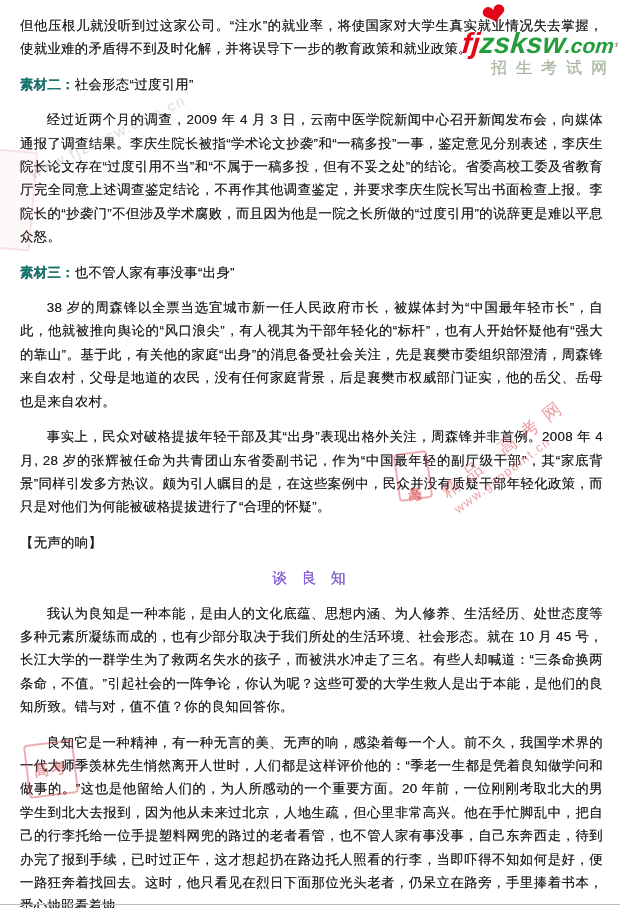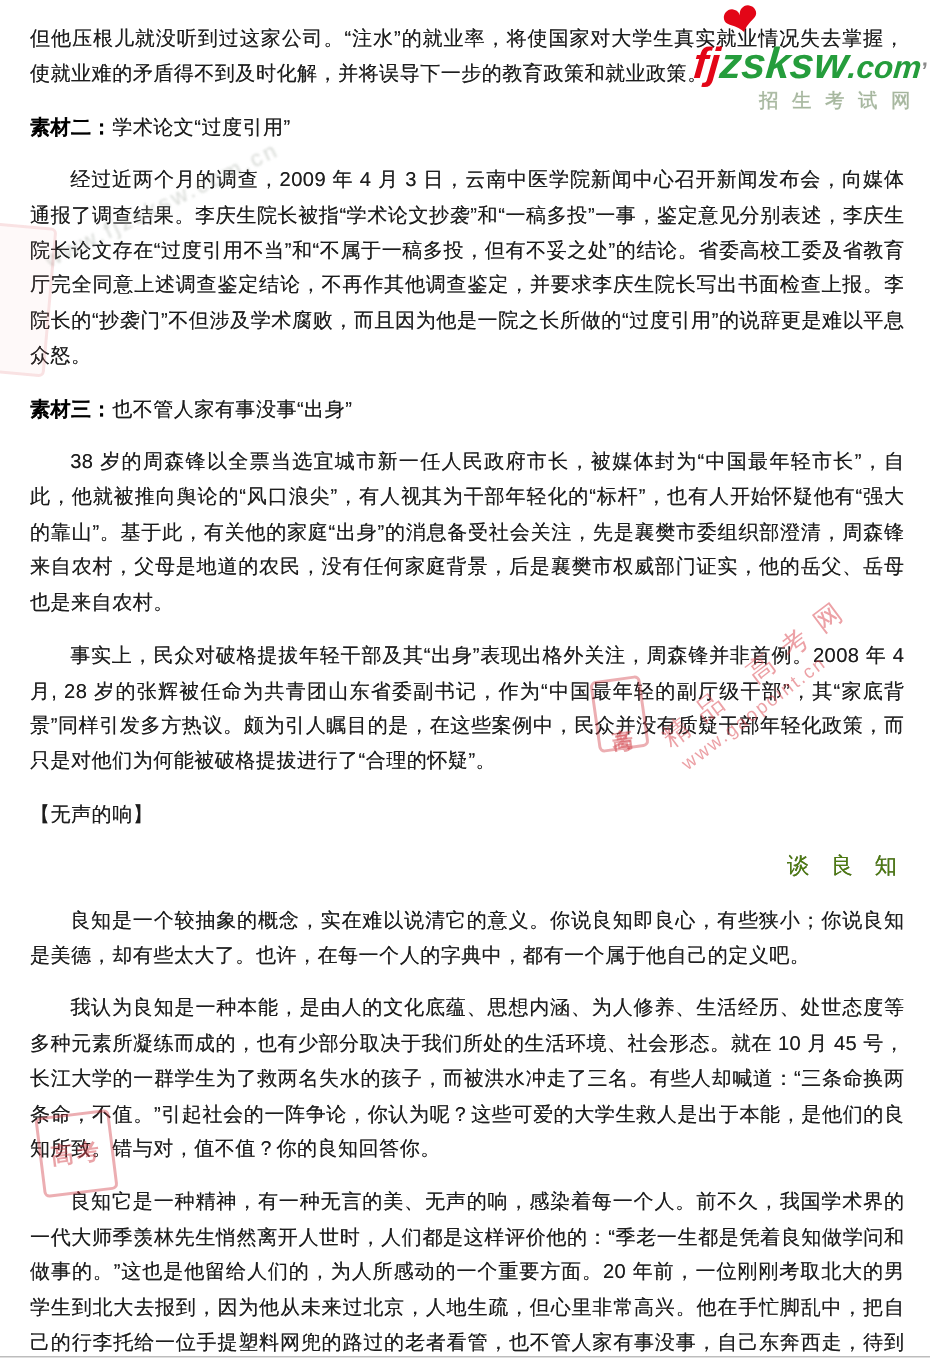--- a/index.html
+++ b/index.html
@@ -16,26 +16,26 @@
     left:8px;right:5px;top:2px;
     font-size:13.4px;
     line-height:23.4px;
     color:#1d1d1d;
     text-align:justify;
     letter-spacing:.3px;
     text-shadow:0 0 .4px rgba(20,20,20,.65);
   }
   .doc p{margin:12px;}
   .para.indent{text-indent:2em;}
-  .heading b{font-weight:bold;color:#000000;}
+  .heading b{font-weight:bold;color:#0f766e;}
   .essay-title{
-    text-align:right;
+    text-align:center;
     font-size:15px;
     letter-spacing:5px;
-    color:#4d7c0f;
+    color:#8b5cf6;
   }
   
   .logo{
     position:absolute;top:6px;left:438px;width:180px;height:90px;
     pointer-events:none;text-align:right;
   }
   .logo .heart{
     position:absolute;left:44px;top:-6px;
     font-size:30px;line-height:30px;
     transform:rotate(-14deg);
@@ -47,21 +47,21 @@
     transform:skewX(-5deg);
     white-space:nowrap;
     line-height:30px;
   }
   .logo .lg-prefix{font-size:29px;}
   .logo .lg-name{font-size:29px;}
   .logo .lg-tld{font-size:21px;}
   .logo .lg-quote{font-size:15px;color:#8a8a8a;font-style:normal;}
   .logo .tagline{
     position:absolute;right:2px;top:52px;
-    font-size:13px;letter-spacing:9px;
+    font-size:16px;letter-spacing:9px;
     color:rgba(148,168,138,.78);
     -webkit-text-stroke:.4px rgba(148,168,138,.5);
     white-space:nowrap;
   }
   
   .wm{position:absolute;pointer-events:none;}
   .wm-gray-top{
     left:22px;top:128px;
     transform:rotate(-26deg);
     color:rgba(150,158,148,.38);
@@ -105,28 +105,27 @@
   .bottom-rule{
     position:absolute;left:0;right:0;bottom:3px;height:1px;
     background:#bdbdbd;
   }
 </style>
 </head>
 <body>
 
 <div class="doc">
     <p class="para">但他压根儿就没听到过这家公司。“注水”的就业率，将使国家对大学生真实就业情况失去掌握，使就业难的矛盾得不到及时化解，并将误导下一步的教育政策和就业政策。</p>
-    <p class="heading"><b>素材二：</b><span>学术论文“过度引用”</span></p>
+    <p class="heading"><b>素材二：</b><span>社会形态“过度引用”</span></p>
     <p class="para indent">经过近两个月的调查，2009 年 4 月 3 日，云南中医学院新闻中心召开新闻发布会，向媒体通报了调查结果。李庆生院长被指“学术论文抄袭”和“一稿多投”一事，鉴定意见分别表述，李庆生院长论文存在“过度引用不当”和“不属于一稿多投，但有不妥之处”的结论。省委高校工委及省教育厅完全同意上述调查鉴定结论，不再作其他调查鉴定，并要求李庆生院长写出书面检查上报。李院长的“抄袭门”不但涉及学术腐败，而且因为他是一院之长所做的“过度引用”的说辞更是难以平息众怒。</p>
     <p class="heading"><b>素材三：</b><span>也不管人家有事没事“出身”</span></p>
     <p class="para indent">38 岁的周森锋以全票当选宜城市新一任人民政府市长，被媒体封为“中国最年轻市长”，自此，他就被推向舆论的“风口浪尖”，有人视其为干部年轻化的“标杆”，也有人开始怀疑他有“强大的靠山”。基于此，有关他的家庭“出身”的消息备受社会关注，先是襄樊市委组织部澄清，周森锋来自农村，父母是地道的农民，没有任何家庭背景，后是襄樊市权威部门证实，他的岳父、岳母也是来自农村。</p>
     <p class="para indent">事实上，民众对破格提拔年轻干部及其“出身”表现出格外关注，周森锋并非首例。2008 年 4 月, 28 岁的张辉被任命为共青团山东省委副书记，作为“中国最年轻的副厅级干部”，其“家底背景”同样引发多方热议。颇为引人瞩目的是，在这些案例中，民众并没有质疑干部年轻化政策，而只是对他们为何能被破格提拔进行了“合理的怀疑”。</p>
     <p class="para">【无声的响】</p>
     <p class="essay-title">谈 良 知</p>
-    <p class="para indent">良知是一个较抽象的概念，实在难以说清它的意义。你说良知即良心，有些狭小；你说良知是美德，却有些太大了。也许，在每一个人的字典中，都有一个属于他自己的定义吧。</p>
     <p class="para indent">我认为良知是一种本能，是由人的文化底蕴、思想内涵、为人修养、生活经历、处世态度等多种元素所凝练而成的，也有少部分取决于我们所处的生活环境、社会形态。就在 10 月 45 号，长江大学的一群学生为了救两名失水的孩子，而被洪水冲走了三名。有些人却喊道：“三条命换两条命，不值。”引起社会的一阵争论，你认为呢？这些可爱的大学生救人是出于本能，是他们的良知所致。错与对，值不值？你的良知回答你。</p>
     <p class="para indent">良知它是一种精神，有一种无言的美、无声的响，感染着每一个人。前不久，我国学术界的一代大师季羡林先生悄然离开人世时，人们都是这样评价他的：“季老一生都是凭着良知做学问和做事的。”这也是他留给人们的，为人所感动的一个重要方面。20 年前，一位刚刚考取北大的男学生到北大去报到，因为他从未来过北京，人地生疏，但心里非常高兴。他在手忙脚乱中，把自己的行李托给一位手提塑料网兜的路过的老者看管，也不管人家有事没事，自己东奔西走，待到办完了报到手续，已时过正午，这才想起扔在路边托人照看的行李，当即吓得不知如何是好，便一路狂奔着找回去。这时，他只看见在烈日下面那位光头老者，仍呆立在路旁，手里捧着书本，悉心地照看着地</p>
   </div>
 
 <div class="logo">
   <span class="heart" style="color: rgb(227, 6, 23);">❤</span>
   <span class="logo-text"><span class="lg-prefix" style="color: rgb(227, 6, 23);">fj</span><span class="lg-name" style="color: rgb(37, 157, 60);">zsksw</span><span class="lg-tld" style="color: rgb(37, 157, 60);">.com</span><span class="lg-quote">’</span></span>
   <span class="tagline">招生考试网</span>
 </div>
 

